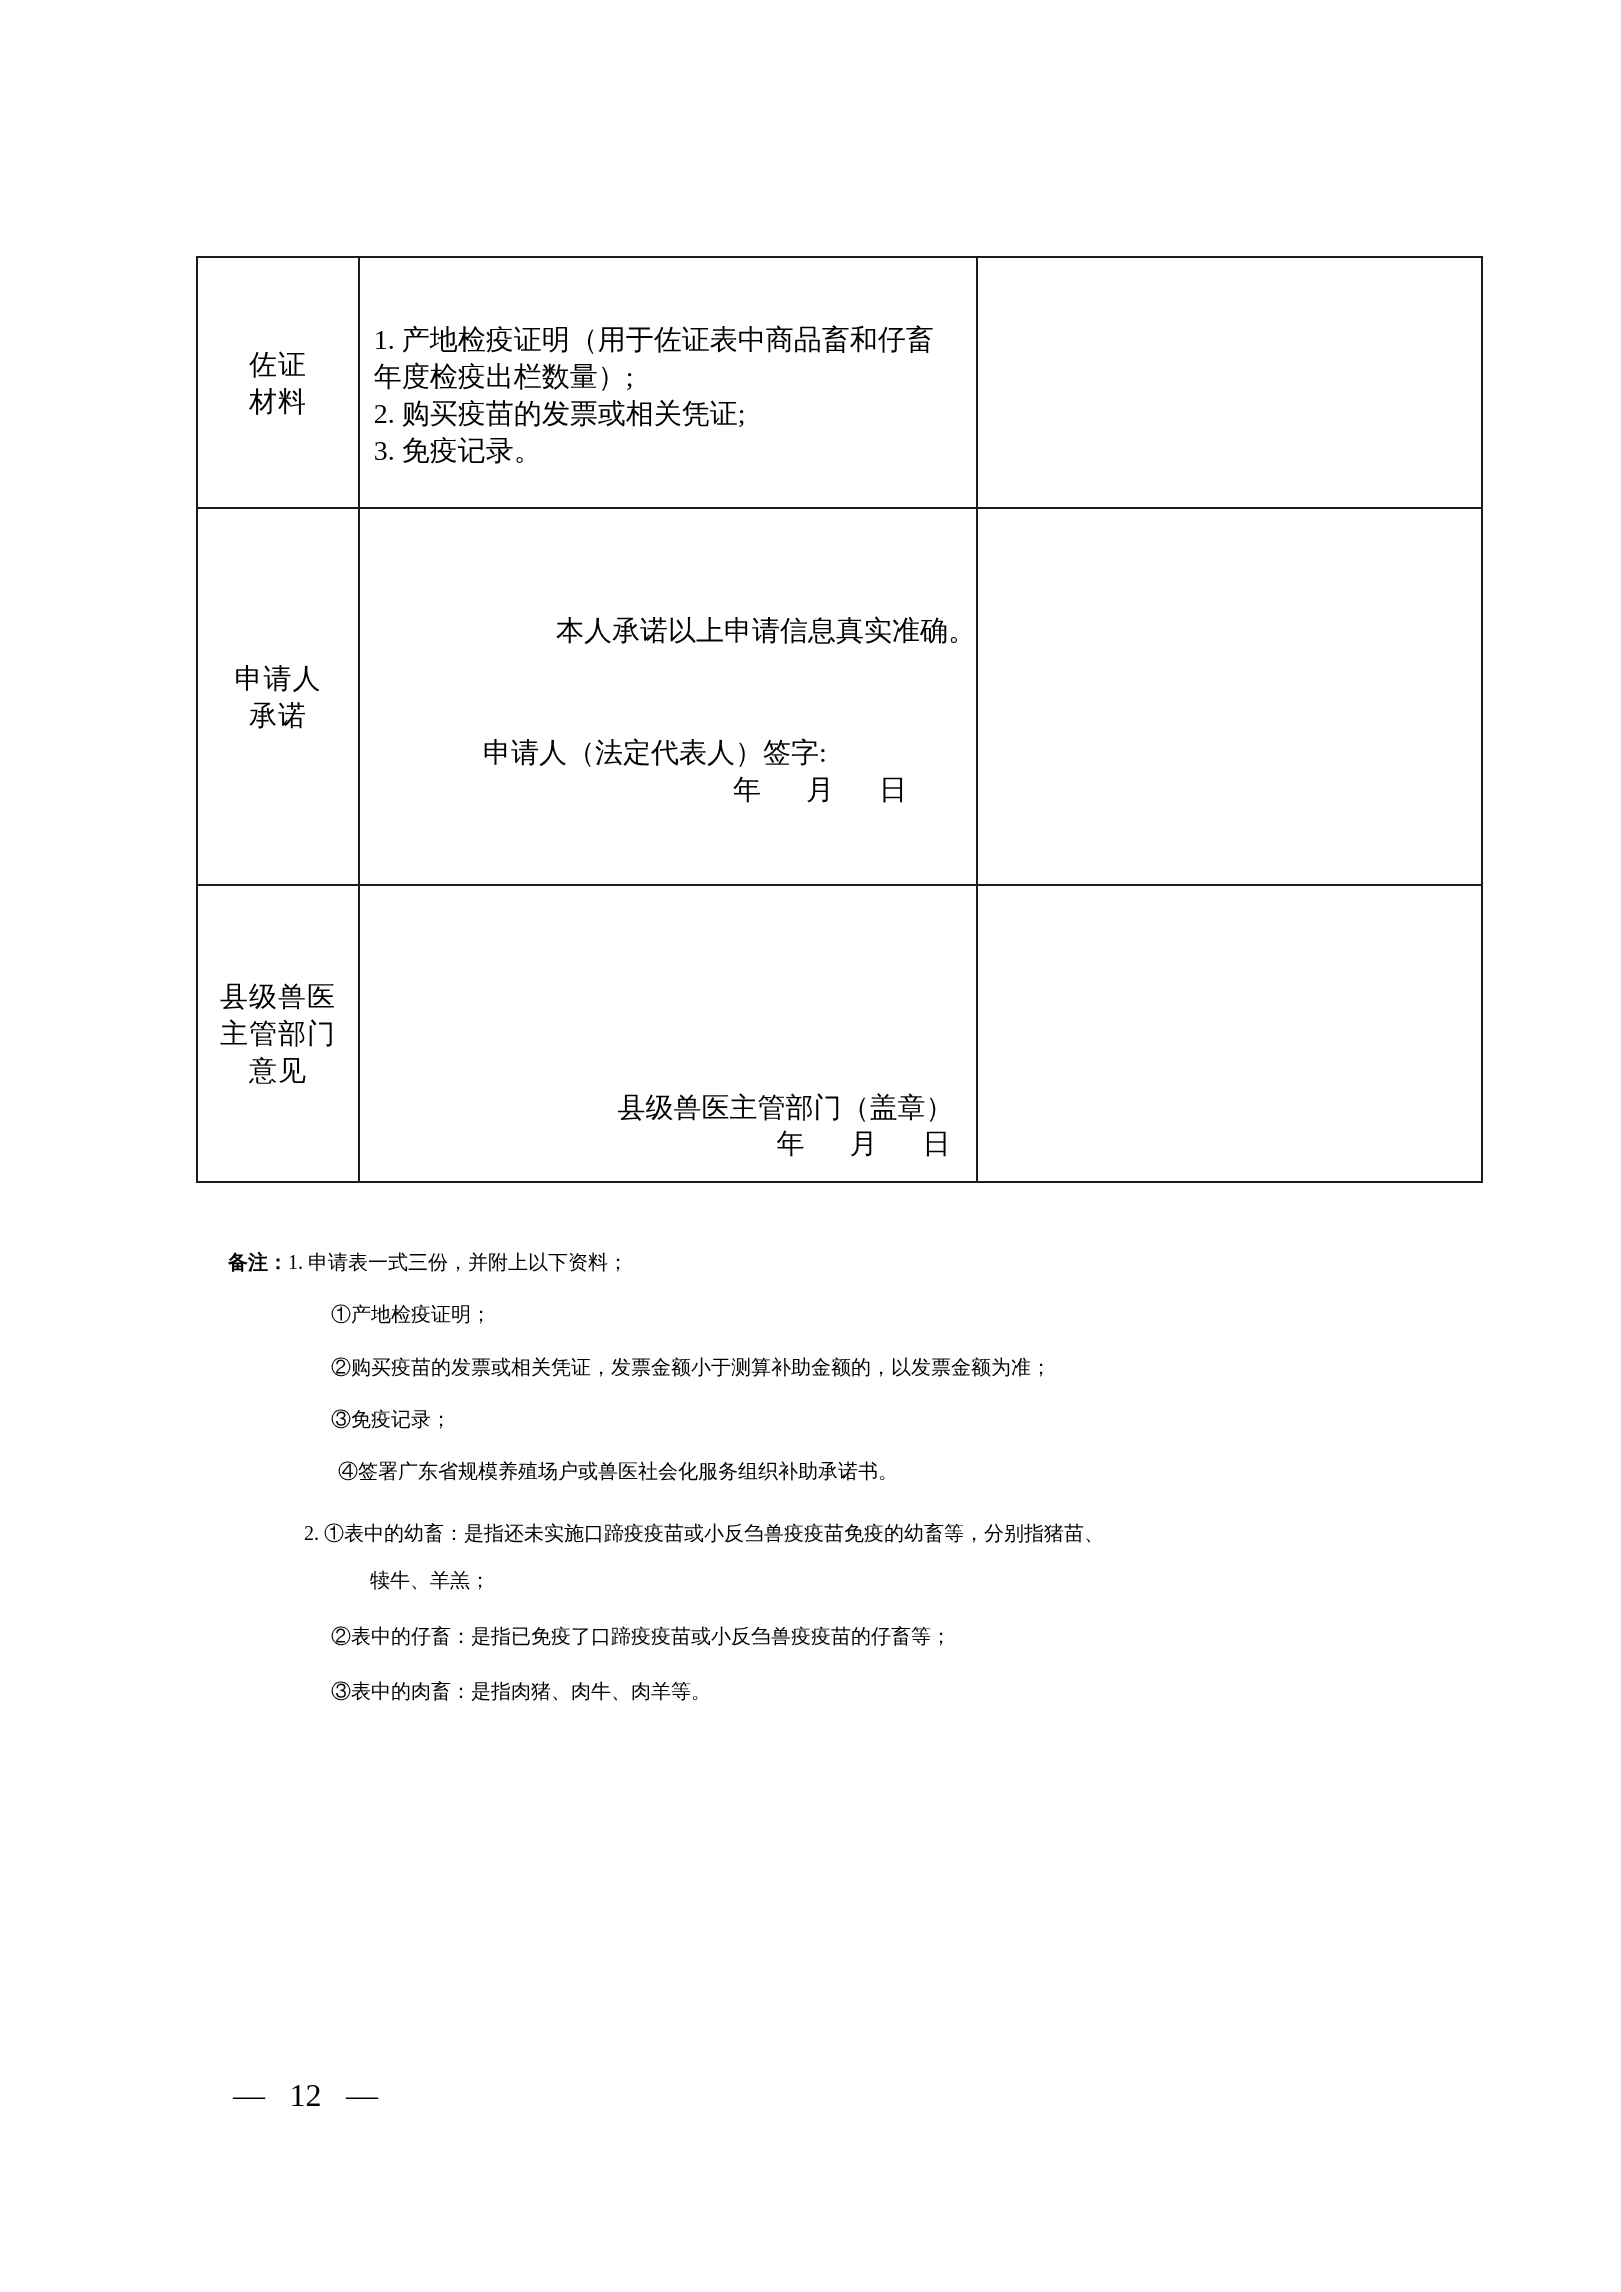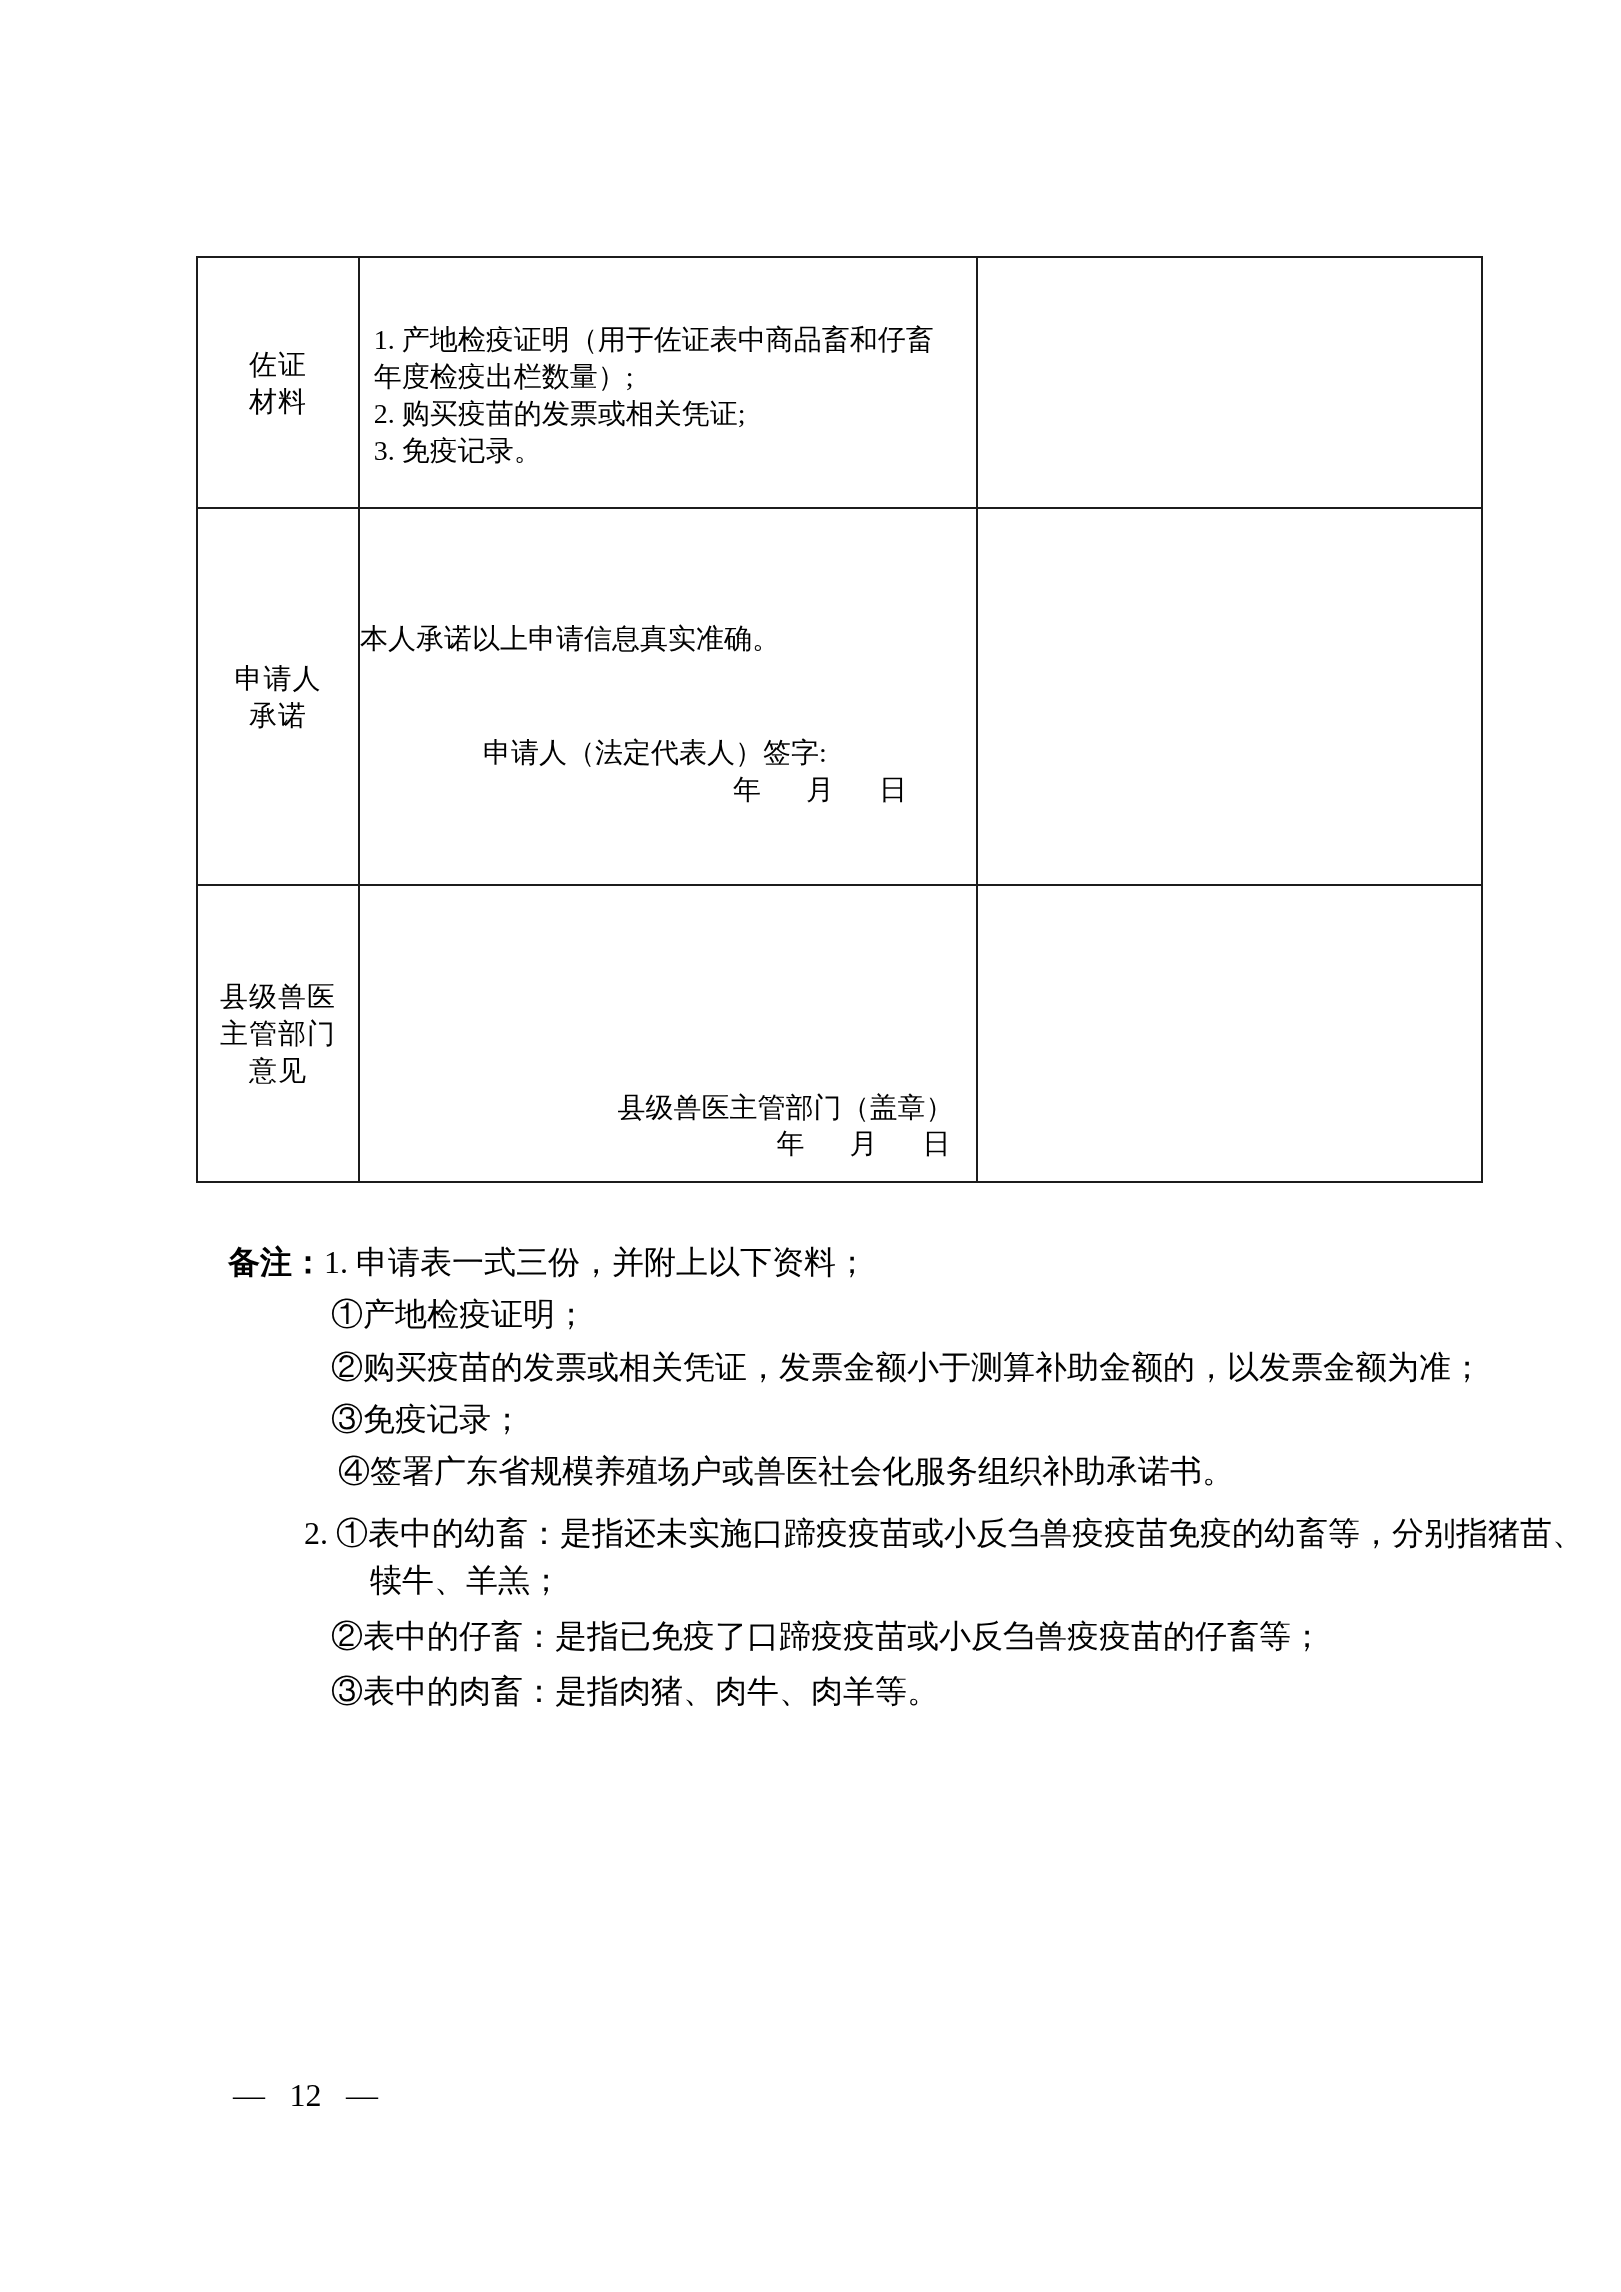--- a/index.html
+++ b/index.html
@@ -46,31 +46,31 @@
     align-items: center;
     justify-content: center;
     text-align: center;
     letter-spacing: 1px;
   }
 
   .evidence-content { padding: 63px 11.8px 0 13.7px; }
 
   .pos { position: absolute; white-space: nowrap; }
 
-  .stmt-line  { top: 111px; left: 0; right: 0; text-align: left; }
+  .stmt-line  { top: 103px; left: 0; right: 0; text-align: right; }
   .sign-line  { top: 225px; left: 123px; }
   .date-line-applicant { top: 262px; left: 373px; display: flex; gap: 45px; }
 
   .seal-line  { top: 203px; right: 22.5px; }
   .date-line-county { top: 239px; right: 25.5px; display: flex; gap: 45px; }
 
   
   .note-line {
     position: absolute;
-    font-size: 32px;
+    font-size: 20px;
     line-height: 37px;
     white-space: nowrap;
   }
   .note-label { font-weight: bold; }
   .nl1 { top: 1244px; left: 205px; }
   .nl2 { top: 1296px; left: 308px; text-align: center; }
   .nl3 { top: 1349px; left: 308px; }
   .nl4 { top: 1401px; left: 308px; }
   .nl5 { top: 1453px; left: 315px; }
   .nl6 { top: 1515px; left: 281px; }

